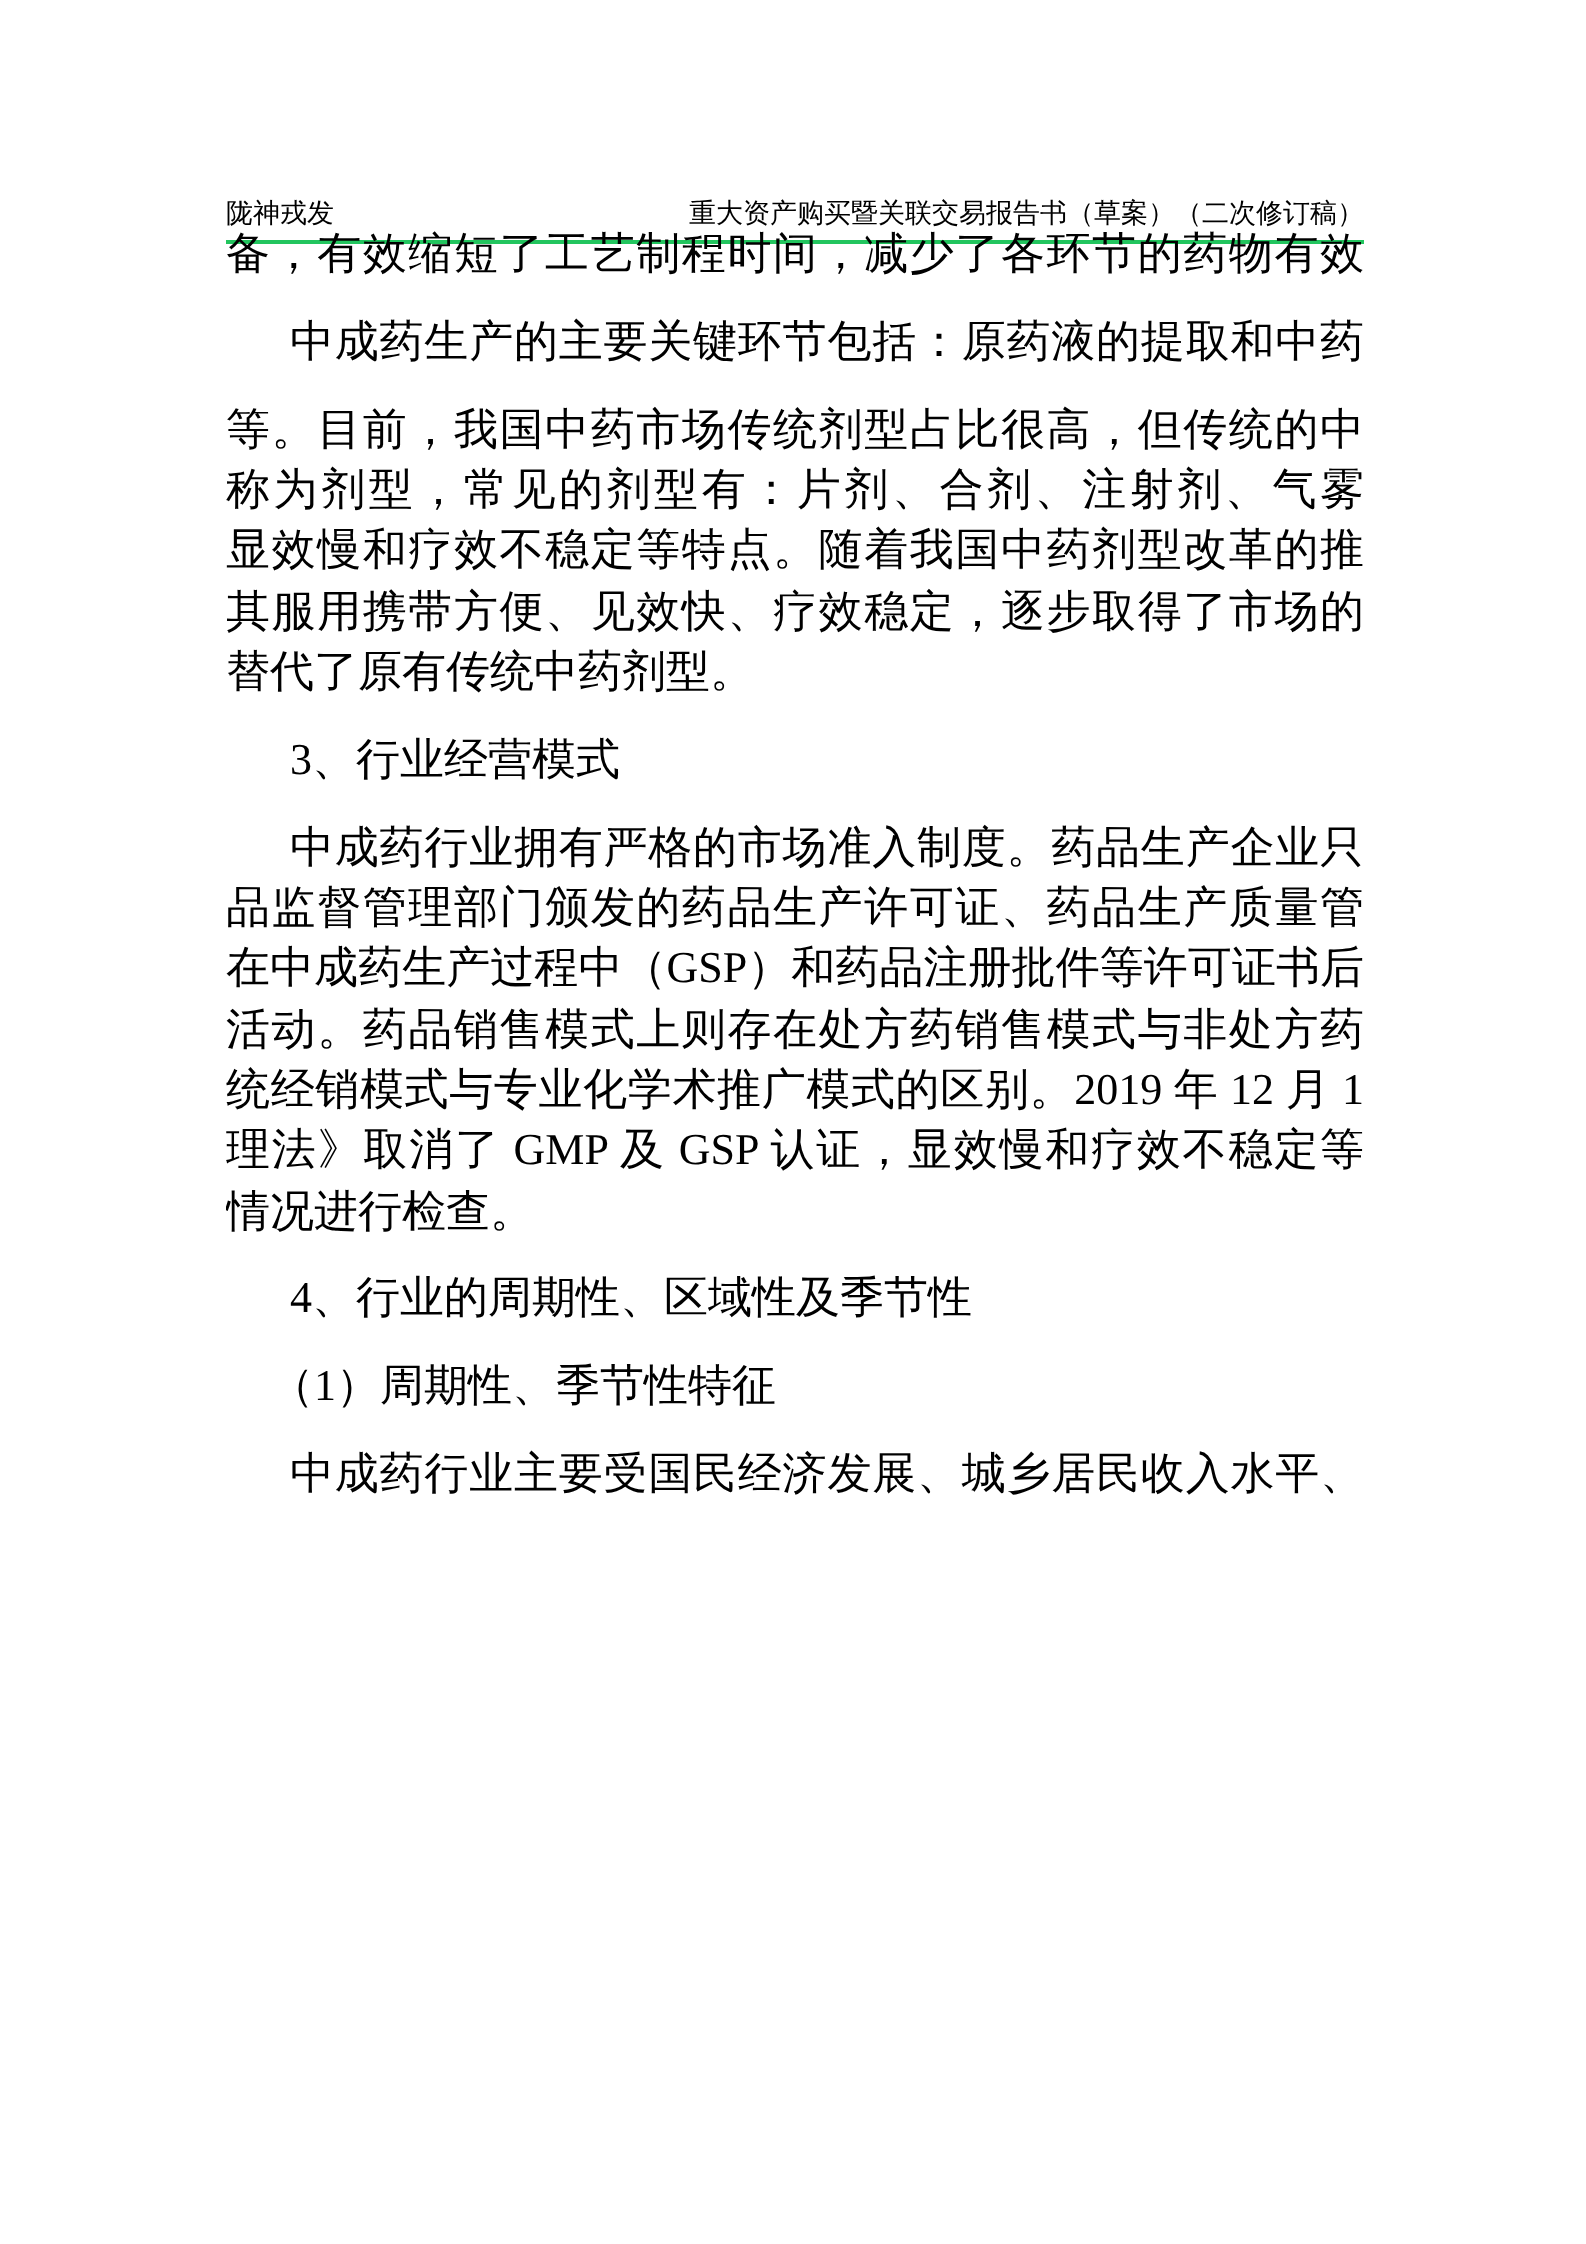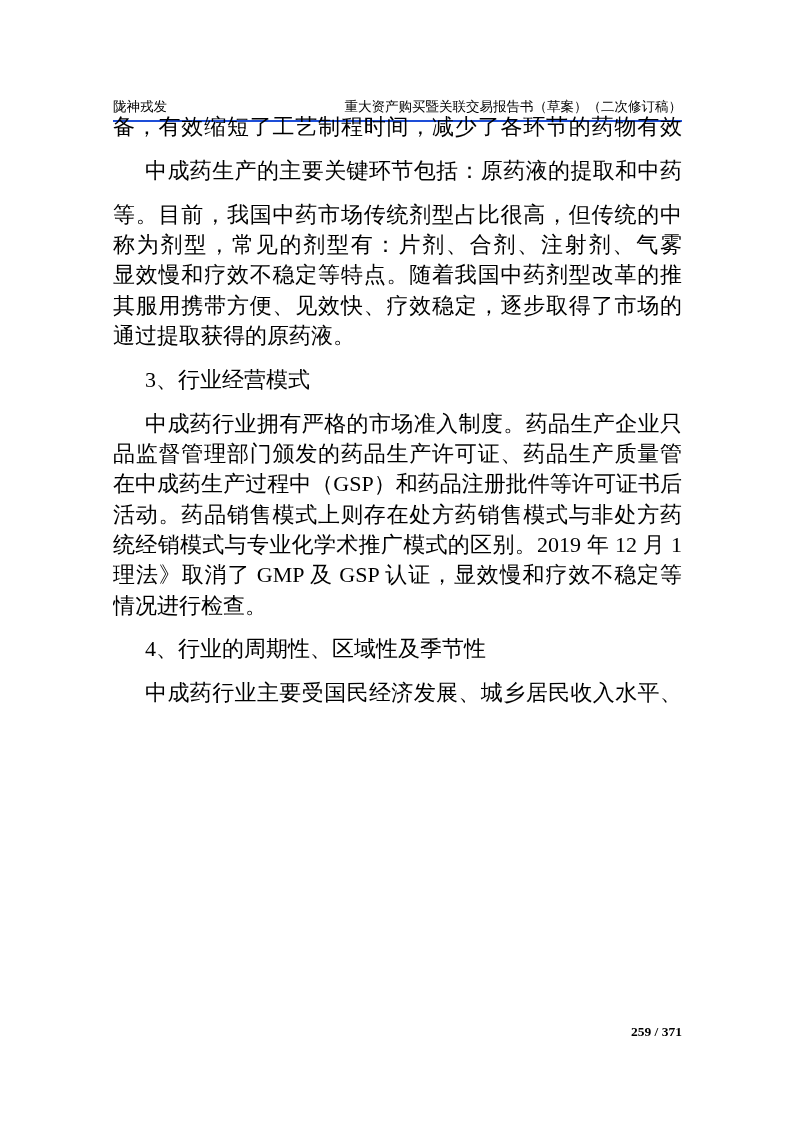--- a/index.html
+++ b/index.html
@@ -20,21 +20,21 @@
   .header {
     position: absolute;
     left: 113px;
     width: 569px;
     top: 51px;
     display: flex;
     justify-content: space-between;
     align-items: flex-end;
     font-size: 13.5px;
     line-height: 18px;
-    border-bottom: 2px solid #1d4ed8;
+    border-bottom: 2px solid #22c55e;
     padding-bottom: 4px;
   }
   .header .h-left { white-space: nowrap; }
   .header .h-right { white-space: nowrap; margin-top: 47px; }
   
   .content {
     position: absolute;
     left: 113px;
     width: 569px;
     top: 112px;
@@ -80,39 +80,39 @@
         <div class="line">备，有效缩短了工艺制程时间，减少了各环节的药物有效成分的损耗。</div>
       </div>
       <div class="block para">
         <div class="line indent">中成药生产的主要关键环节包括：原药液的提取和中药的制剂。</div>
       </div>
       <div class="block para">
         <div class="line j">等。目前，我国中药市场传统剂型占比很高，但传统的中药剂型具有服用不便、</div>
         <div class="line j">称为剂型，常见的剂型有：片剂、合剂、注射剂、气雾剂、丸剂、散剂、膏剂</div>
         <div class="line j">显效慢和疗效不稳定等特点。随着我国中药剂型改革的推进，新型中药制剂以</div>
         <div class="line j">其服用携带方便、见效快、疗效稳定，逐步取得了市场的认可和青睐，并逐渐</div>
-        <div class="line">通过提取获得的原药液。</div>
+        <div class="line">替代了原有传统中药剂型。</div>
       </div>
       <div class="block heading">
         <div class="line indent">3、行业经营模式</div>
       </div>
       <div class="block para">
         <div class="line j indent">中成药行业拥有严格的市场准入制度。药品生产企业只有取得国家食品药</div>
         <div class="line j">品监督管理部门颁发的药品生产许可证、药品生产质量管理规范（GMP）、药</div>
         <div class="line j">在中成药生产过程中（GSP）和药品注册批件等许可证书后方能开展生产经营</div>
         <div class="line j">活动。药品销售模式上则存在处方药销售模式与非处方药销售模式的区别，传</div>
         <div class="line j">统经销模式与专业化学术推广模式的区别。2019 年 12 月 1 日起，新版《药品管</div>
         <div class="line j">理法》取消了 GMP 及 GSP 认证，显效慢和疗效不稳定等特点 GMP 及 GSP 执行</div>
         <div class="line">情况进行检查。</div>
       </div>
       <div class="block heading">
         <div class="line indent">4、行业的周期性、区域性及季节性</div>
       </div>
+      <div class="block heading">
+        <div class="line indent-paren">（1）周期性、季节性特征</div>
+      </div>
       <div class="block para">
         <div class="line j indent">中成药行业主要受国民经济发展、城乡居民收入水平、人口增长及结构变</div>
       </div>
     </div>
 
-  <div class="footer">
-    <span>259 / 371</span>
-  </div>
 
 </div>
 
 </body></html>

